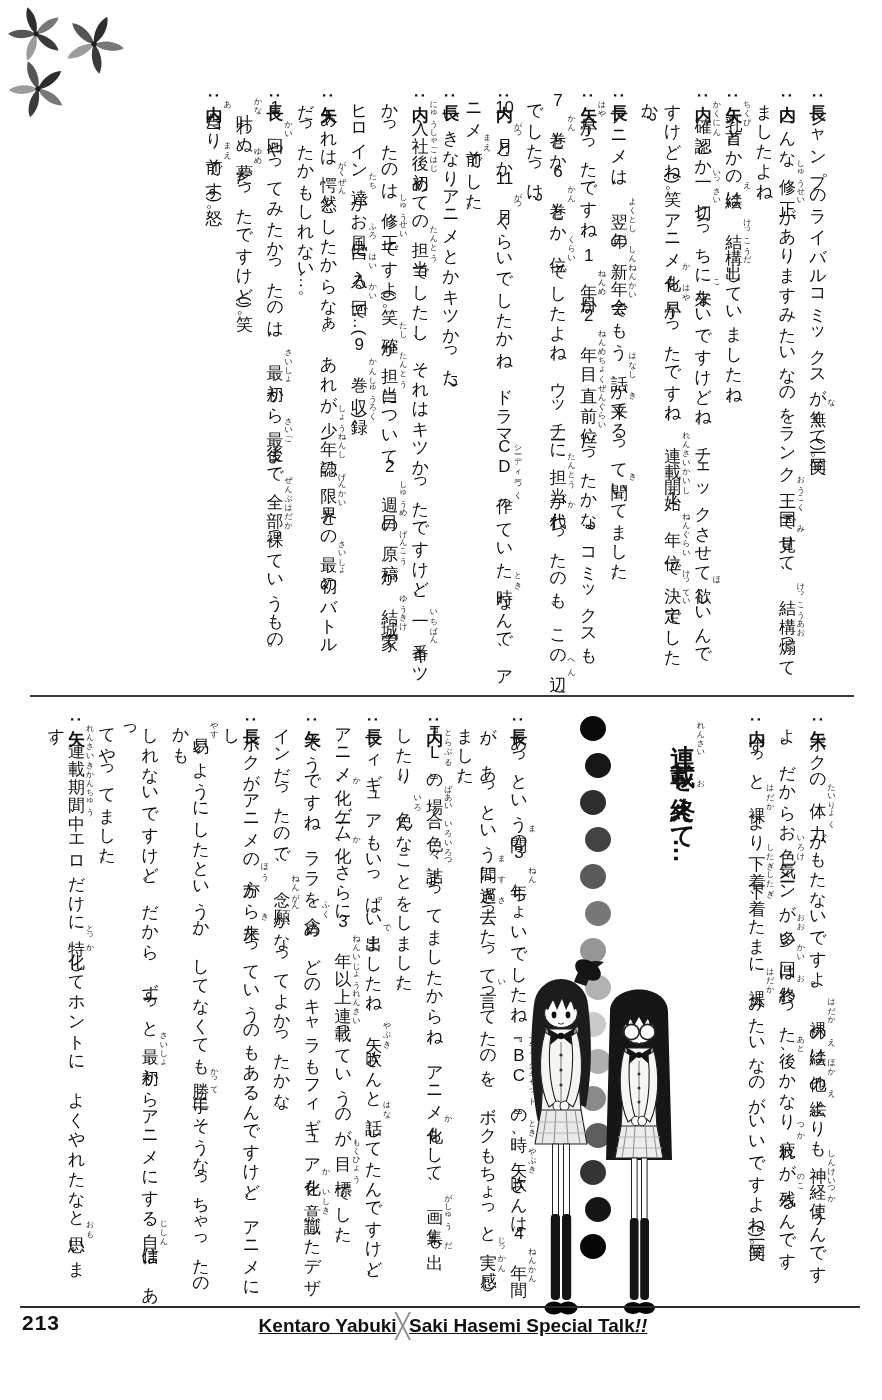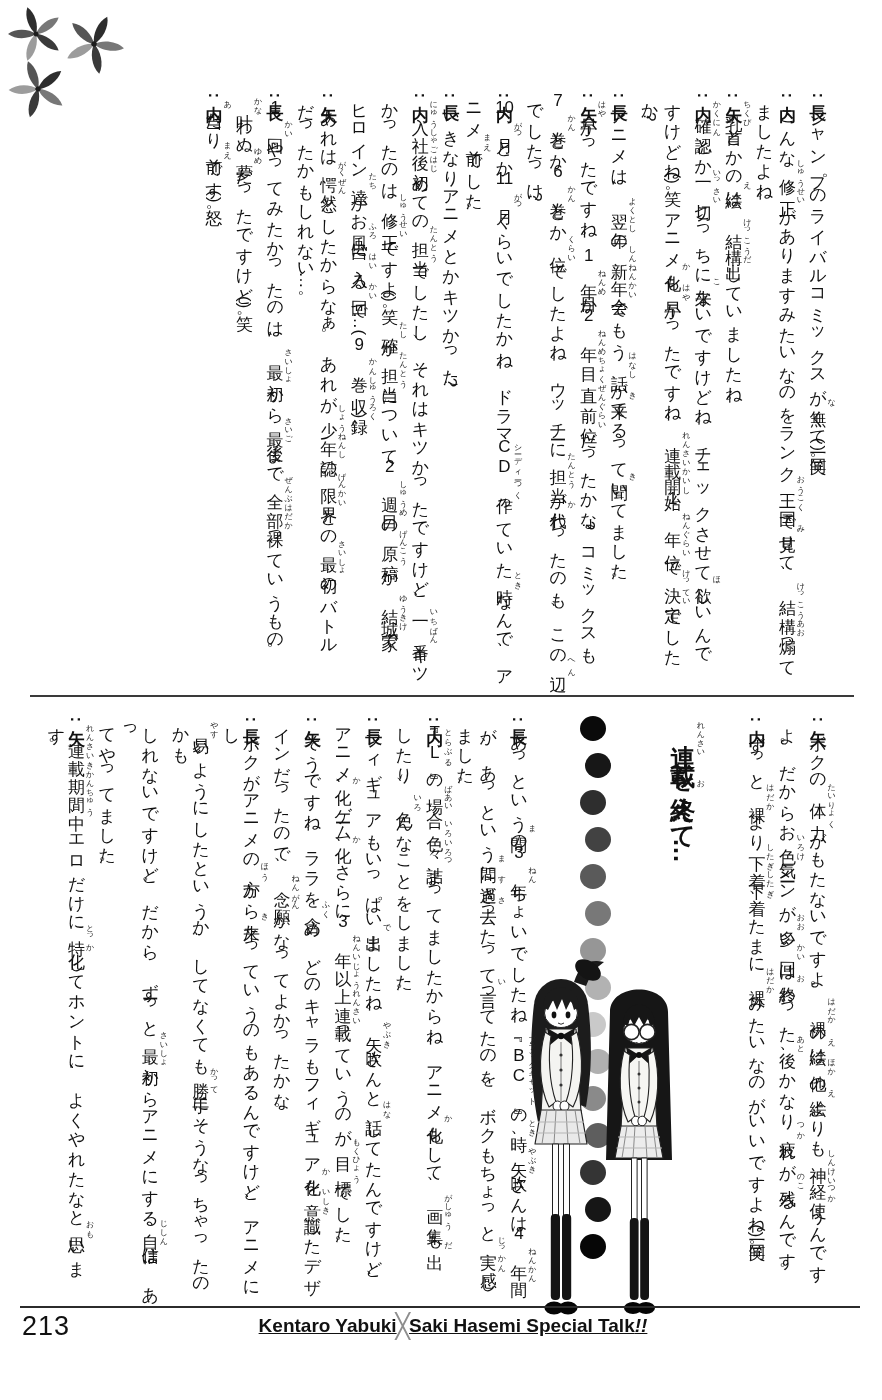--- a/index.html
+++ b/index.html
@@ -38,21 +38,21 @@
   #half-divider{
     position:absolute;top:695px;left:30px;right:28px;height:2px;
     background:#3a3a3a;z-index:2;
   }
   #footer-rule{
     position:absolute;top:1306px;left:20px;right:22px;height:2px;
     background:#2b2b2b;z-index:2;
   }
   #page-number{
     position:absolute;left:22px;top:1311px;
-    font-size:27px;font-weight:normal;letter-spacing:1px;z-index:3;
+    font-size:21px;font-weight:bold;letter-spacing:1px;z-index:3;
   }
   #footer-title{
     position:absolute;top:1310px;left:12px;width:100%;
     text-align:center;font-size:19px;font-weight:bold;z-index:3;
     white-space:nowrap;
     text-decoration:underline;
   }
   #footer-title .x-glyph{
     color:#8e8e8e;font-size:24px;font-weight:bold;
     display:inline-block;transform:translateY(2px);margin:0 -1px;

